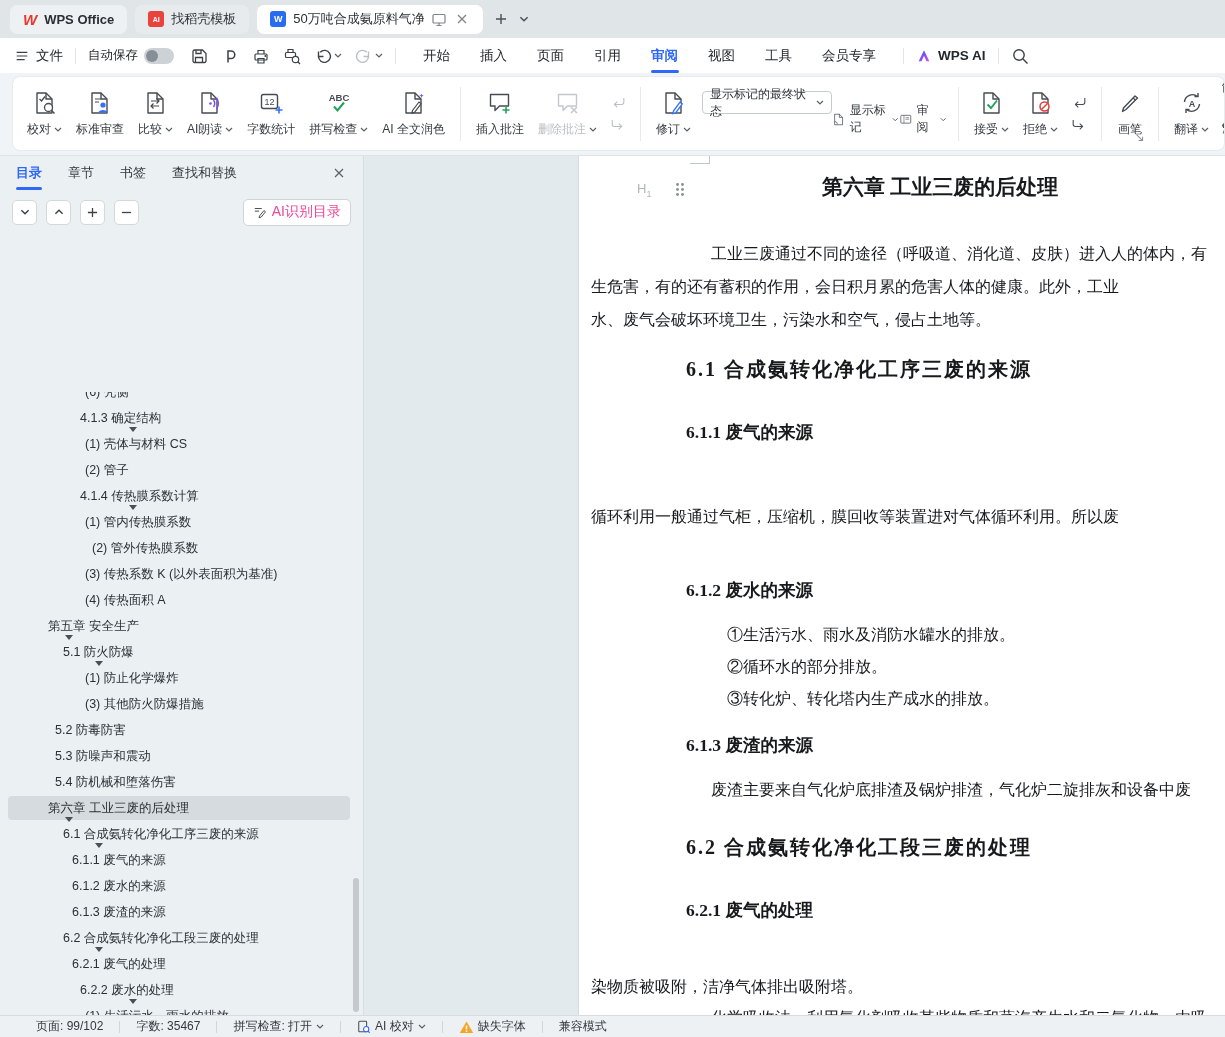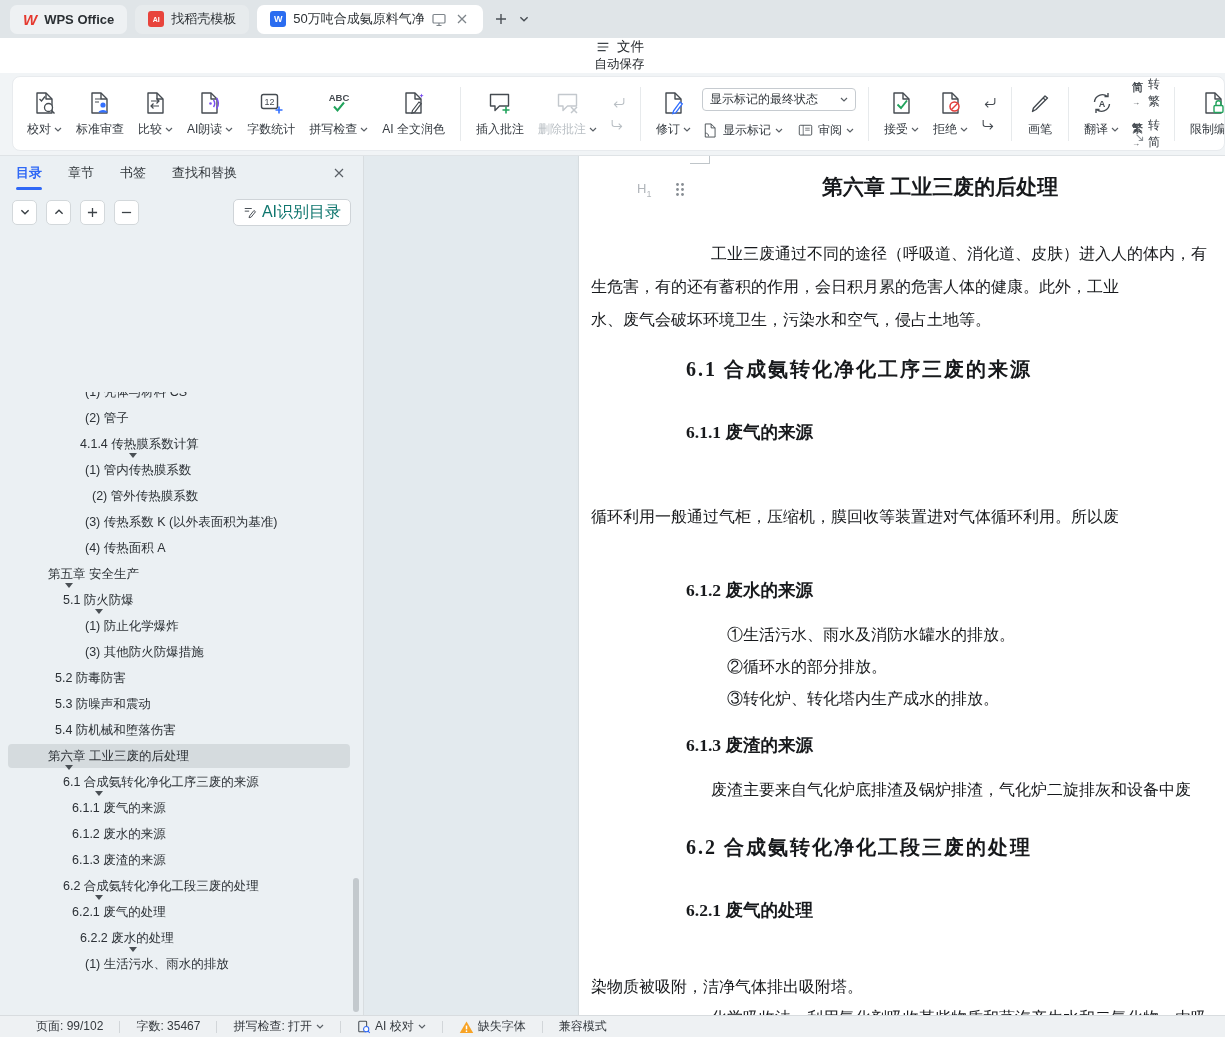--- a/index.html
+++ b/index.html
@@ -15,21 +15,21 @@
   .tab { height:29px; border-radius:7px; display:flex; align-items:center; gap:7px; padding:0 13px; font-size:13px; color:#2b3034; white-space:nowrap; }
   .tab.app { background:#eef1f3; font-weight:600; }
   .tab.docer { background:#e7ebed; }
   .tab.doc { background:#ffffff; width:226px; }
   .tab.doc .ttl { flex:1; overflow:hidden; white-space:nowrap; }
   .tab-ic { width:16px; height:16px; border-radius:3px; display:flex; align-items:center; justify-content:center; flex:none; }
   .gray { color:#7d848a; }
   .tb-plus, .tb-caret { color:#4a5056; margin-left:2px; }
 
   
-  .menubar { height:35px; background:#fff; display:flex; align-items:center; font-size:13px; color:#24282c; padding-left:14px;flex-direction:column; }
+  .menubar { height:35px; background:#fff; display:flex; align-items:center; font-size:13px; color:#24282c; padding-left:14px; }
   .mdiv { width:1px; height:16px; background:#e2e5e8; margin:0 12px; }
   .mfile { display:flex; align-items:center; gap:6px; font-size:13.5px; }
   .qicons { display:flex; align-items:center; gap:13px; color:#3c4247; }
   .qi { display:flex; align-items:center; gap:2px; }
   .disab { color:#b9bfc4 !important; }
   .toggle { width:30px; height:16px; border-radius:8px; background:#ccd2d6; position:relative; margin-left:6px; }
   .toggle .knob { position:absolute; left:2px; top:2px; width:12px; height:12px; border-radius:50%; background:#878e95; }
   .mitems { display:flex; align-items:center; height:100%; }
   .mitem { height:100%; display:flex; align-items:center; padding:0 15px; position:relative; font-size:13.5px; }
   .mitem.active { color:#2f68f6; font-weight:600; }
@@ -43,42 +43,42 @@
   .rsep { width:1px; height:54px; background:#e7eaec; margin:0 3px; flex:none; }
   .rbtn { display:flex; flex-direction:column; align-items:center; justify-content:center; gap:5px; padding:4px 7px; border-radius:4px; font-size:12px; color:#343a40; white-space:nowrap; }
   .rbtn .ric { height:26px; display:flex; align-items:center; color:#454b51; }
   .rlb { display:flex; align-items:center; gap:3px; }
   .caret { width:8px; height:5px; color:#5a6066; }
   .dis { color:#b9bfc4 !important; }
   .dis .ric { color:#c3c8cd !important; }
   .navcol { display:flex; flex-direction:column; gap:6px; margin:0 4px; }
   .navic { width:20px; height:16px; }
   .combo { width:154px; height:23px; border:1px solid #c6cbd0; border-radius:4px; background:#fff; display:flex; align-items:center; justify-content:space-between; padding:0 7px; font-size:12px; color:#33383d; }
-  .krow { display:flex; align-items:center; gap:14px; margin-top:11px;justify-content:center; }
+  .krow { display:flex; align-items:center; margin-top:11px;justify-content:center; }
   .kbtn { display:flex; align-items:center; gap:4px; font-size:12px; color:#343a40; }
   .kbtn .ric16 { width:17px; height:17px; color:#454b51; }
   .cjkcol { display:flex; flex-direction:column; gap:7px; margin:0 6px; }
   .cjkbtn { display:flex; align-items:center; gap:5px; font-size:12px; color:#343a40; }
   .cjkglyph { font-size:11px; font-weight:700; color:#454b51; }
   .cjkglyph small { font-size:8px; color:#454b51; }
   .expand-corner { position:absolute; right:78px; bottom:6px; width:12px; height:12px; color:#8a9096; }
 
   
   .main { display:flex; height:859px; }
 
   
   .sidebar { width:364px; background:#ebf0f3; border-right:1px solid #d8dde0; position:relative; overflow:hidden; flex:none; }
   .side-tabs { height:34px; display:flex; align-items:center; padding:0 16px; gap:26px; font-size:13px; color:#33383d; }
   .stab { height:100%; display:flex; align-items:center; position:relative; }
   .stab.active { color:#2f68f6; font-weight:600; }
   .stab.active::after { content:""; position:absolute; bottom:0; left:0; right:0; height:3px; border-radius:2px; background:#2f68f6; }
   .side-close { margin-left:auto; color:#5a6066; }
   .side-tools { height:44px; display:flex; align-items:center; padding:0 12px; gap:9px; }
   .sq { width:25px; height:25px; background:#fff; border:1px solid #d3d8db; border-radius:5px; display:flex; align-items:center; justify-content:center; color:#3c4247; }
-  .ai-toc-btn { margin-left:auto; height:27px; background:#fff; border:1px solid #cfd4d8; border-radius:5px; display:flex; align-items:center; gap:5px; padding:0 9px; font-size:16px; color:#0f766e; }
+  .ai-toc-btn { margin-left:auto; height:27px; background:#fff; border:1px solid #cfd4d8; border-radius:5px; display:flex; align-items:center; gap:5px; padding:0 9px; font-size:14px; color:#ec4899; }
   .toc { position:absolute; top:236px; bottom:0; left:0; right:0; overflow:hidden; }
   .toc-list { margin-top:-13px; font-size:12.5px; color:#2c3136; }
   .toc-row { height:26px; display:flex; align-items:center; position:relative; padding-left:var(--pl); }
   .l0 { --pl:40px; } .l1 { --pl:55px; } .l2 { --pl:72px; } .l3 { --pl:85px; }
   .tri { position:absolute; left:calc(var(--pl) - 15px); top:11px; width:0; height:0; border-left:4px solid transparent; border-right:4px solid transparent; border-top:5px solid #4a5055; }
   .toc-row.selected::before { content:""; position:absolute; left:8px; right:13px; top:1px; bottom:1px; background:#d5dbde; border-radius:4px; }
   .toc-row > span { position:relative; z-index:1; }
   .toc-text { white-space:nowrap; }
   .side-scroll { position:absolute; right:4px; top:722px; width:6px; height:134px; border-radius:3px; background:#c3c9cd; }
 
@@ -383,21 +383,21 @@
               <path d="M12.5 21l6.5-8.8 2.3 1.7-6.5 8.8-3 .9z" fill="#fff" stroke="#3370ff" stroke-width="1.3"></path>
             </svg>
           </span>
       <span class="rlb">
             <span>修订</span>
             <svg class="caret" viewBox="0 0 8 5">
               <use href="#s-caret"></use>
             </svg>
           </span>
     </div>
-    <div style="display:flex;flex-direction:column;align-items:flex-start;padding:7px 4px;">
+    <div style="display:flex;flex-direction:row;align-items:flex-start;padding:7px 4px;">
       <div class="combo">
         <span>显示标记的最终状态</span>
         <svg class="caret" viewBox="0 0 8 5">
               <use href="#s-caret"></use>
             </svg>
       </div>
       <div class="krow">
         <div class="kbtn">
           <svg class="ric16" viewBox="0 0 26 26">
                 <use href="#s-doc"></use>
@@ -561,20 +561,27 @@
         <svg width="14" height="14" viewBox="0 0 16 16">
             <path d="M2 4h8M2 7h5" stroke="#454b51" stroke-width="1.1" fill="none"></path>
             <path d="M7.5 12.5l5-6.2 1.8 1.4-5 6.2-2.4.6z" fill="none" stroke="#454b51" stroke-width="1.1"></path>
           </svg>
         <span>AI识别目录</span>
       </div>
     </div>
     <div class="toc">
       <div class="toc-list">
         <div class="toc-row l3">
+            <span class="toc-text">(6) 壳侧</span>
+          </div>
+        <div class="toc-row l2">
+            <span class="tri"></span>
+            <span class="toc-text">4.1.3 确定结构</span>
+          </div>
+        <div class="toc-row l3">
             <span class="toc-text">(1) 壳体与材料 CS</span>
           </div>
         <div class="toc-row l3">
             <span class="toc-text">(2) 管子</span>
           </div>
         <div class="toc-row l2">
             <span class="tri"></span>
             <span class="toc-text">4.1.4 传热膜系数计算</span>
           </div>
         <div class="toc-row l3">

